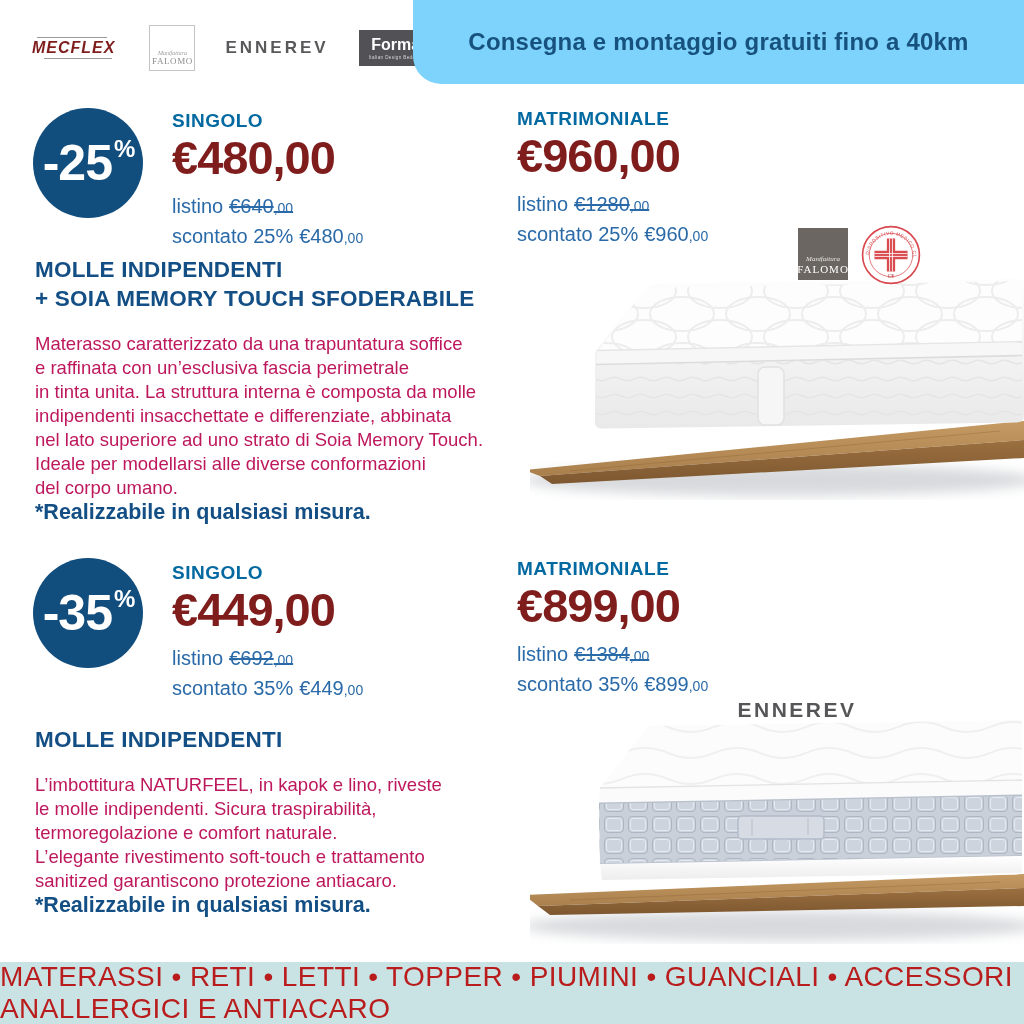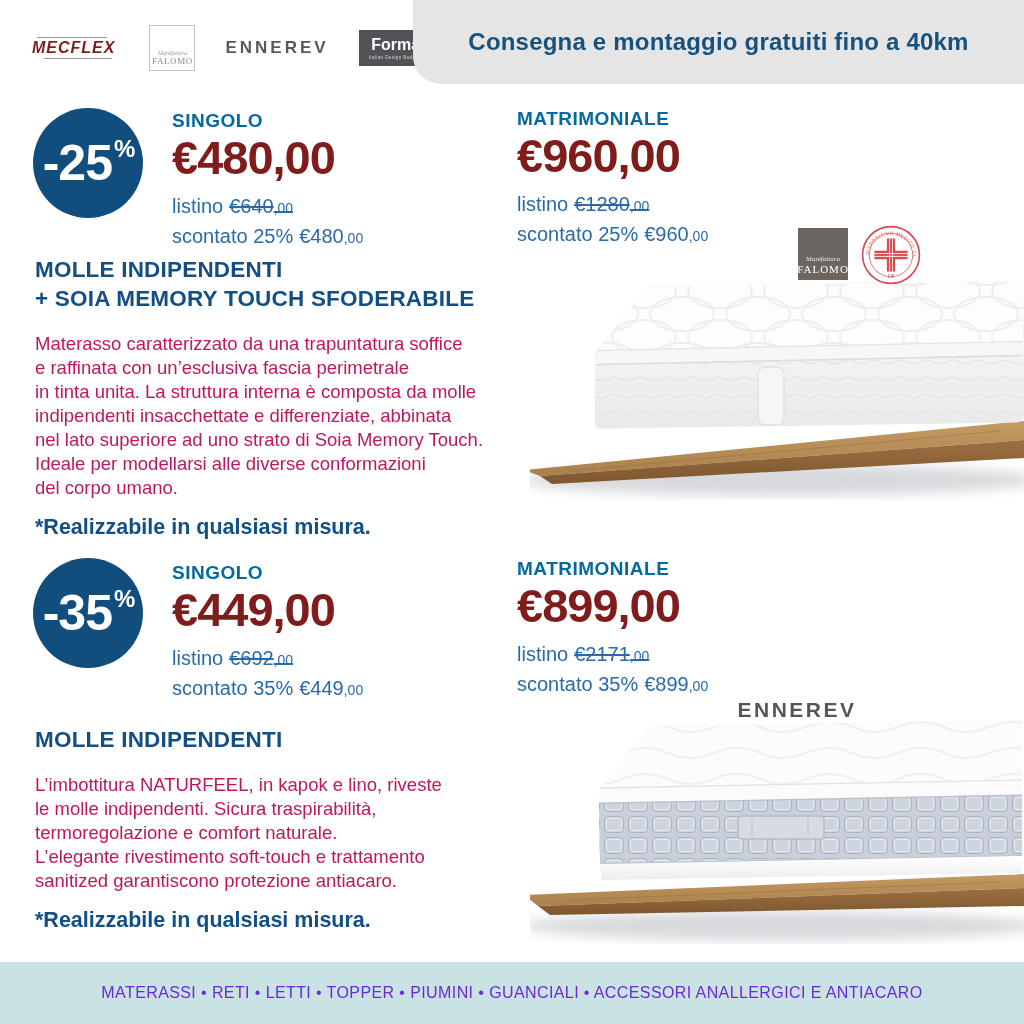--- a/index.html
+++ b/index.html
@@ -24,57 +24,57 @@
   .logo-ennerev{font-weight:bold;font-size:17px;letter-spacing:3px;color:#59595c;}
   .logo-forma{width:74px;height:36px;background:#515156;display:flex;flex-direction:column;
     align-items:center;justify-content:center;}
   .logo-forma .fm{color:#fff;font-weight:bold;font-size:16px;line-height:16px;}
   .logo-forma .tg{color:#d9d9d9;font-size:4.5px;letter-spacing:.4px;margin-top:2px;}
   .logo-sartoriale{display:flex;flex-direction:column;align-items:center;color:#2f2f2f;}
   .logo-sartoriale .crown{font-size:12px;line-height:10px;color:#3a3a3a;}
   .logo-sartoriale .nm{font-family:"Liberation Serif",serif;font-weight:bold;font-size:13px;letter-spacing:1.5px;}
 
   
-  .banner{left:413px;top:0;width:611px;height:84px;background:#e5e5e5;
+  .banner{left:413px;top:0;width:611px;height:84px;background:#7dd3fc;
     border-bottom-left-radius:28px;display:flex;align-items:center;justify-content:center;}
   .banner span{font-size:24px;font-weight:bold;color:#17527f;letter-spacing:.2px;}
 
   
   .badge{width:110px;height:110px;border-radius:50%;background:#114d7d;color:#fff;
     display:flex;align-items:center;justify-content:center;}
   .badge .num{font-size:50px;font-weight:bold;letter-spacing:-1px;}
   .badge .pct{font-size:24px;font-weight:bold;position:relative;top:-14px;left:2px;}
   .offer-col .label{font-size:19px;font-weight:bold;color:#0369a1;letter-spacing:.5px;}
   .offer-col .price{font-size:47px;font-weight:bold;color:#7f1d1d;letter-spacing:-1px;line-height:1.02;margin-top:2px;}
   .offer-col .line{font-size:20px;color:#2a6aa8;margin-top:6px;line-height:1.2;}
   .offer-col .line.first{margin-top:12px;}
   .offer-col .line .lbl{margin-right:6px;}
   .offer-col .line s, .offer-col .line .val{font-weight:normal;}
   .offer-col .cents{font-size:14px;}
 
   
   .p-title{font-size:22.5px;font-weight:bold;color:#134f85;line-height:1.28;white-space:pre-line;letter-spacing:.2px;}
   .p-desc{font-size:18.5px;color:#be185d;line-height:1.3;white-space:pre-line;margin-top:18px;}
-  .p-note{font-size:21.5px;font-weight:bold;color:#134f85;margin-top:15px;}
+  .p-note{font-size:21.5px;font-weight:bold;color:#134f85;margin-top:0;}
 
   
   .falomo-tag{left:798px;top:228px;width:50px;height:52px;background:#6b6662;
     display:flex;flex-direction:column;justify-content:flex-end;align-items:center;padding-bottom:5px;box-sizing:border-box;}
   .falomo-tag .mf{font-family:"Liberation Serif",serif;font-style:italic;font-size:7px;color:#e8e6e3;}
   .falomo-tag .fl{font-family:"Liberation Serif",serif;font-size:11px;letter-spacing:1px;color:#ffffff;}
   .medical-badge{left:860px;top:224px;}
   .ennerev-tag{left:712px;top:698px;width:170px;text-align:center;
     font-weight:bold;font-size:21px;letter-spacing:2.5px;color:#565659;}
   .fig1{left:530px;top:268px;width:494px;height:310px;}
   .fig2{left:530px;top:688px;width:494px;height:285px;}
 
   
   .footer{left:0;top:962px;width:1024px;height:62px;background:#c9e3e4;
     display:flex;align-items:center;justify-content:center;}
-  .footer span{font-size:16px;color:#6d28d9;letter-spacing:.4px;font-weight:500;}
+  .footer span{font-size:28px;color:#b91c1c;letter-spacing:.4px;font-weight:500;}
 </style>
 </head>
 <body>
 
 <div class="abs logos">
   <div class="logo-mecflex">MECFLEX</div>
   <div class="logo-falomo-box">
     <span class="mf">Manifattura</span>
     <span class="fl">FALOMO</span>
   </div>
@@ -216,21 +216,21 @@
   </div>
   <div class="line">
     <span class="lbl">scontato 35%</span><span class="val">€449</span><span class="cents">,00</span>
   </div>
 </div>
 
 <div class="abs offer-col" style="left:517px;top:558px;">
   <div class="label">MATRIMONIALE</div>
   <div class="price">€899,00</div>
   <div class="line first">
-    <span class="lbl">listino</span><s><span class="val">€2171</span><span class="cents">,00</span></s>
+    <span class="lbl">listino</span><s><span class="val">€1384</span><span class="cents">,00</span></s>
   </div>
   <div class="line">
     <span class="lbl">scontato 35%</span><span class="val">€899</span><span class="cents">,00</span>
   </div>
 </div>
 
 <div class="abs" style="left:35px;top:726px;width:450px;">
   <div class="p-title">MOLLE INDIPENDENTI</div>
   <div class="p-desc">L’imbottitura NATURFEEL, in kapok e lino, riveste
 le molle indipendenti. Sicura traspirabilità,

